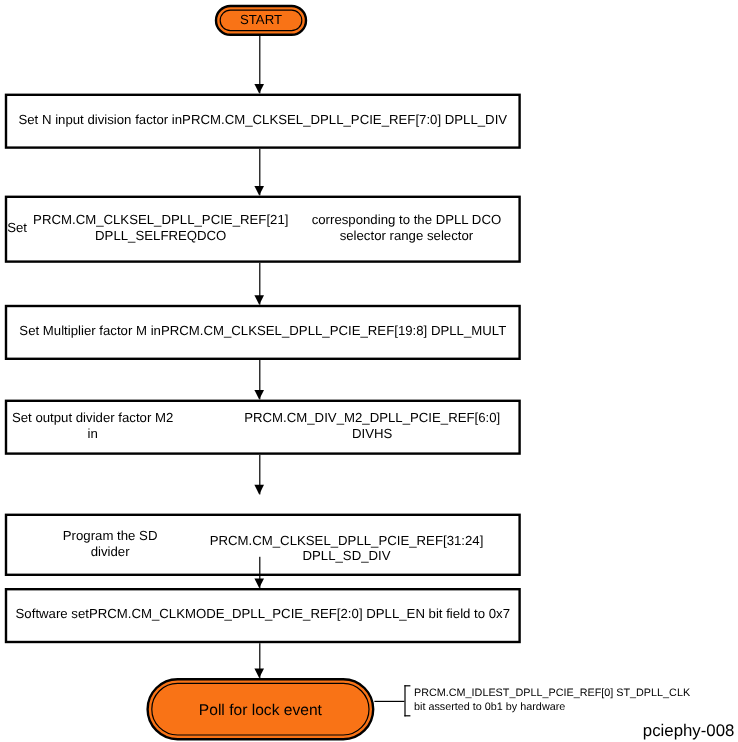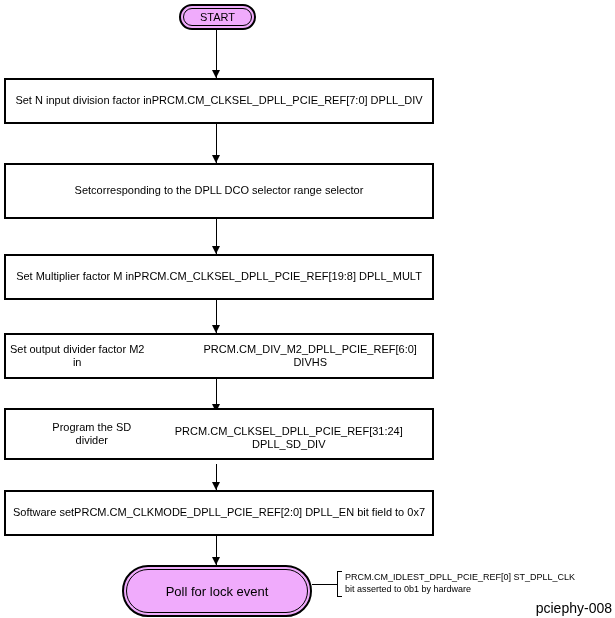--- a/index.html
+++ b/index.html
@@ -22,21 +22,21 @@
     align-items:center; justify-content:center;
     text-align:center;
     font-size:11px; line-height:13.5px;
   }
   .box .mt { margin-top:8px; }
   
   .terminal {
     position:absolute;
     border:2px solid #000;
     border-radius:999px;
-    background:#f0abfc;
+    background:#f97316;
     display:flex; align-items:center; justify-content:center;
   }
   .terminal::before {
     content:"";
     position:absolute; inset:2px;
     border:1px solid #000;
     border-radius:999px;
     pointer-events:none;
   }
   
@@ -87,40 +87,41 @@
 
   <div class="box" style="top:78px; height:46px;">
     <div>Set N input division factor in</div>
     <div>PRCM.CM_CLKSEL_DPLL_PCIE_REF[7:0] DPLL_DIV</div>
   </div>
 
   <div class="connector" style="top:124px; height:39px;"></div>
 
   <div class="box" style="top:163px; height:56px;">
     <div>Set</div>
+    <div>PRCM.CM_CLKSEL_DPLL_PCIE_REF[21] DPLL_SELFREQDCO</div>
     <div>corresponding to the DPLL DCO selector range selector</div>
   </div>
 
   <div class="connector" style="top:219px; height:35px;"></div>
 
   <div class="box" style="top:254px; height:46px;">
     <div>Set Multiplier factor M in</div>
     <div>PRCM.CM_CLKSEL_DPLL_PCIE_REF[19:8] DPLL_MULT</div>
   </div>
 
   <div class="connector" style="top:300px; height:33px;"></div>
 
   <div class="box" style="top:333px; height:46px;gap:40px;">
     <div>Set output divider factor M2 in</div>
     <div>PRCM.CM_DIV_M2_DPLL_PCIE_REF[6:0] DIVHS</div>
   </div>
 
   <div class="connector" style="top:379px; height:33px;"></div>
 
-  <div class="box" style="top:408px; height:52px;padding-left:32px;">
+  <div class="box" style="top:428px; height:52px;padding-left:32px;">
     <div>Program the SD divider</div>
     <div class="mt">PRCM.CM_CLKSEL_DPLL_PCIE_REF[31:24] DPLL_SD_DIV</div>
   </div>
 
   <div class="connector" style="top:464px; height:26px;"></div>
 
   <div class="box" style="top:490px; height:46px;">
     <div>Software set</div>
     <div>PRCM.CM_CLKMODE_DPLL_PCIE_REF[2:0] DPLL_EN bit field to 0x7</div>
   </div>

